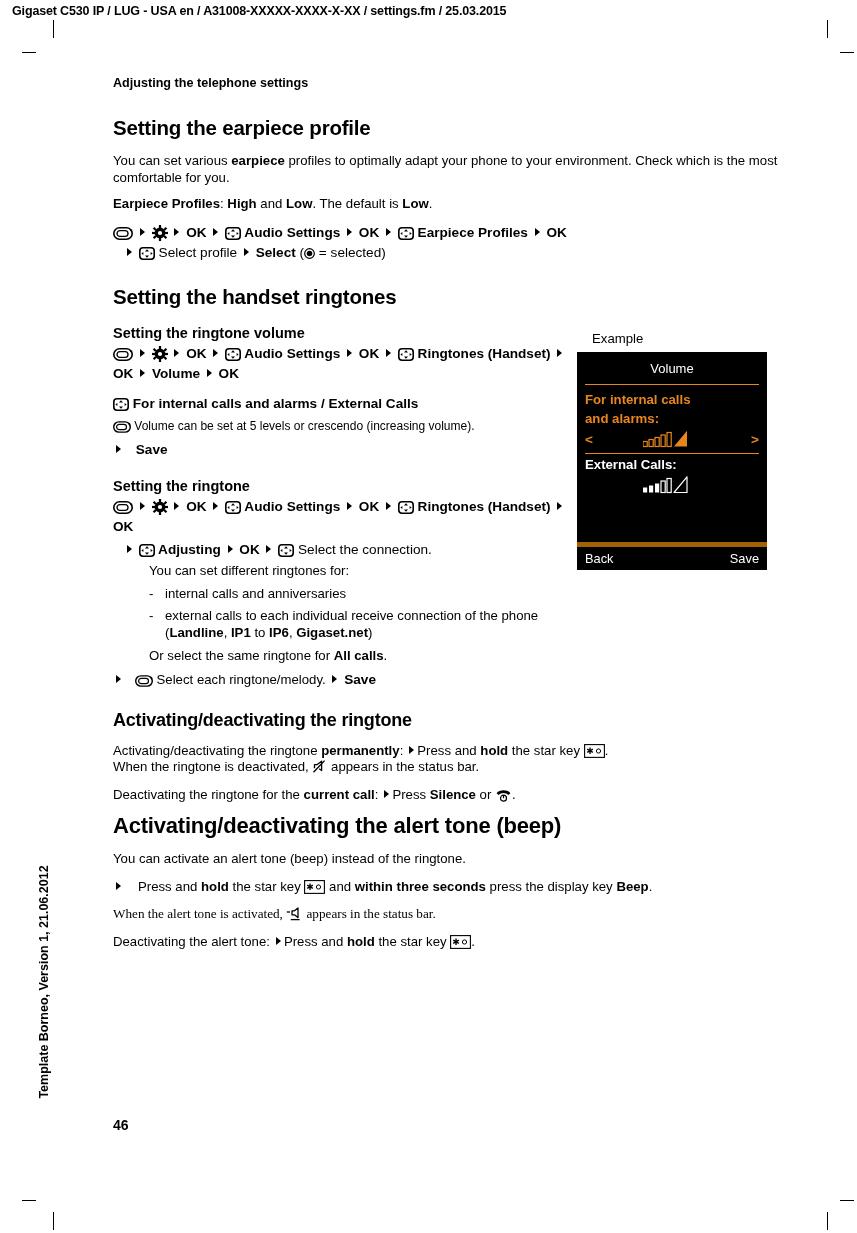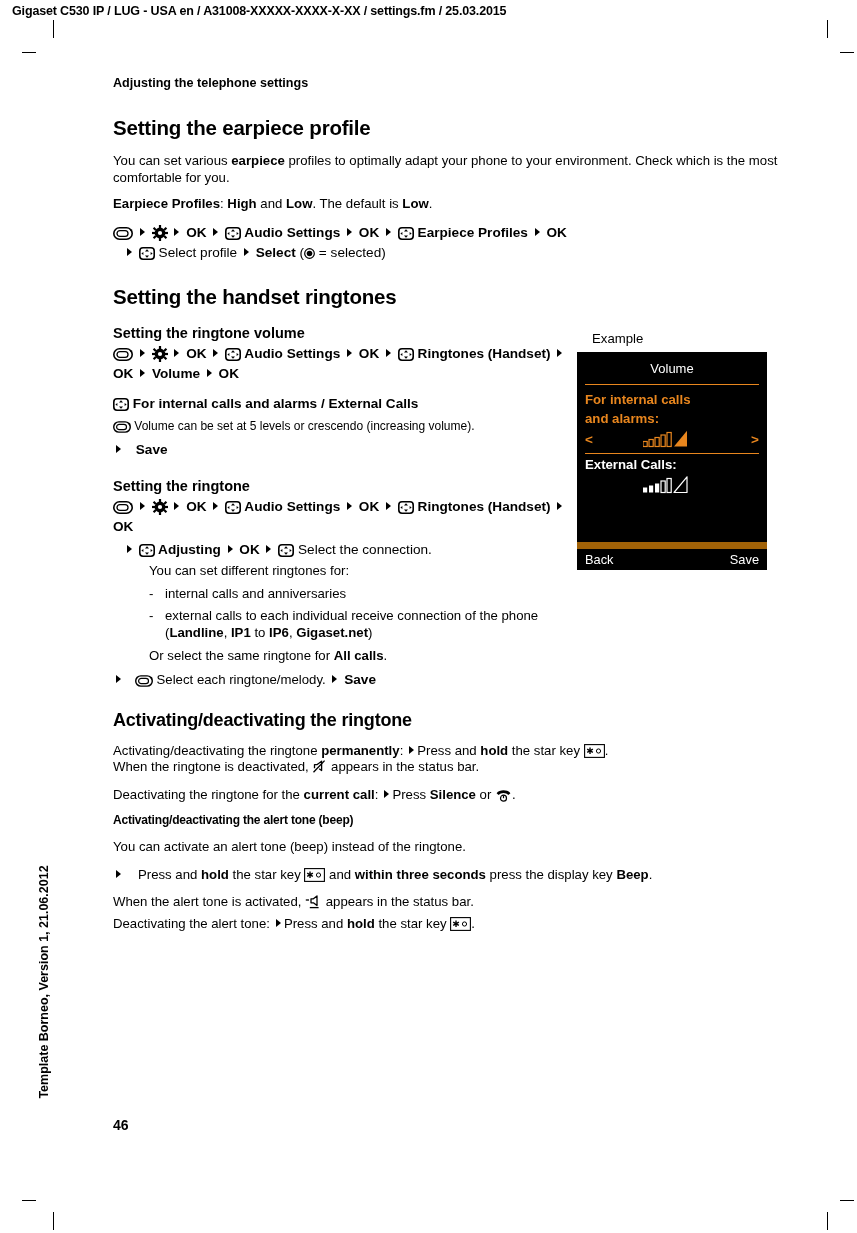--- a/index.html
+++ b/index.html
@@ -95,21 +95,21 @@
   .lcd-rule{height:1px;background:#E8861E;margin:8px 8px 0 8px;}
   .lcd-sel{color:#E8861E;font-weight:bold;padding:5px 8px 0 8px;line-height:19px;font-size:13.2px;}
   .lcd-slider{
     display:flex;align-items:center;justify-content:space-between;
     padding:2px 8px 3px 8px;color:#E8861E;font-weight:bold;font-size:13.5px;
   }
   .lcd-ext{color:#fff;font-weight:bold;padding:3px 8px 0 8px;font-size:13.2px;}
   .lcd-extbar{display:flex;justify-content:center;padding:4px 8px 0 8px;}
   .lcd-foot{
     position:absolute;left:0;right:0;bottom:0;height:28px;
-    border-top:7px solid #a16207;
+    border-top:5px solid #a16207;
     display:flex;align-items:center;justify-content:space-between;
     padding:0 8px;font-size:12.8px;color:#fff;box-sizing:border-box;
   }
 </style>
 </head>
 <body>
 
 <div class="crop crop-v" style="left:53px;top:20px;"></div>
 <div class="crop crop-v" style="left:827px;top:20px;"></div>
 <div class="crop crop-h" style="left:22px;top:52px;"></div>
@@ -394,31 +394,31 @@
           <path d="M2.5 9.2 L2.5 5.6 L5.2 5.6 L9.6 2.2 L9.6 11.6 L7.2 9.8" fill="none" stroke="#000" stroke-width="1.3" stroke-linejoin="round"></path>
           <line x1="1.5" y1="13.3" x2="12.6" y2="1.6" stroke="#000" stroke-width="1.3"></line>
         </svg></span><span> appears in the status bar.</span></p>
 
   <p style=""><span>Deactivating the ringtone for the </span><b>current call</b><span>:</span><span class="arrow" style="margin-left:6px;"></span><span>Press </span><b>Silence</b><span> or </span><span class="ic" style="vertical-align:-3px;"><svg width="17" height="15" viewBox="0 0 17 15">
           <path d="M1.6 6.2 C4.5 2.4 12.5 2.4 15.4 6.2 L13.4 7.9 C11.0 5.2 6.0 5.2 3.6 7.9 Z" fill="#000"></path>
           <circle cx="8.5" cy="11.2" r="3.0" fill="none" stroke="#000" stroke-width="1.2"></circle>
           <line x1="8.5" y1="8.4" x2="8.5" y2="11.2" stroke="#000" stroke-width="1.2"></line>
         </svg></span><span>.</span></p>
 
-  <h1 class="sec" style="font-size:12px;margin-bottom:12px;">Activating/deactivating the alert tone (beep)</h1>
+  <h1 class="sec" style="font-size:22px;margin-bottom:12px;">Activating/deactivating the alert tone (beep)</h1>
 
   <p style="margin-bottom:11px;">You can activate an alert tone (beep) instead of the ringtone.</p>
 
   <p style="margin-bottom:11px;"><span class="arrow"></span><span style="margin-left:14px;">Press and </span><b>hold</b><span> the star key </span><span class="ic" style="vertical-align:-3px;"><svg width="21" height="14" viewBox="0 0 21 14">
           <rect x="0.6" y="0.6" width="19.8" height="12.8" fill="#fff" stroke="#000" stroke-width="1.1"></rect>
           <text x="6" y="10" font-size="9" font-family="DejaVu Sans, sans-serif" text-anchor="middle" fill="#000">✱</text>
           <circle cx="14.5" cy="7" r="2.1" fill="none" stroke="#000" stroke-width="1"></circle>
         </svg></span><span> and </span><b>within three seconds</b><span> press the display key </span><b>Beep</b><span>.</span></p>
 
-  <p style="margin-bottom:5px;"><span>When the alert tone is activated, </span><span class="ic" style="vertical-align:-3px;"><svg width="17" height="15" viewBox="0 0 17 15">
+  <p style="margin-bottom:11px;font-family:Liberation Serif, serif;"><span>When the alert tone is activated, </span><span class="ic" style="vertical-align:-3px;"><svg width="17" height="15" viewBox="0 0 17 15">
           <line x1="0.8" y1="6.0" x2="4.0" y2="6.0" stroke="#000" stroke-width="1.3"></line>
           <path d="M6.0 8.8 L6.0 4.8 L8.4 4.8 L12.0 2.0 L12.0 11.6 L8.4 8.8 Z" fill="none" stroke="#000" stroke-width="1.3" stroke-linejoin="round"></path>
           <line x1="4.8" y1="13.6" x2="13.6" y2="13.6" stroke="#000" stroke-width="1.3"></line>
         </svg></span><span> appears in the status bar.</span></p>
 
   <p><span>Deactivating the alert tone:</span><span class="arrow" style="margin-left:6px;"></span><span>Press and </span><b>hold</b><span> the star key </span><span class="ic" style="vertical-align:-3px;"><svg width="21" height="14" viewBox="0 0 21 14">
           <rect x="0.6" y="0.6" width="19.8" height="12.8" fill="#fff" stroke="#000" stroke-width="1.1"></rect>
           <text x="6" y="10" font-size="9" font-family="DejaVu Sans, sans-serif" text-anchor="middle" fill="#000">✱</text>
           <circle cx="14.5" cy="7" r="2.1" fill="none" stroke="#000" stroke-width="1"></circle>
         </svg></span><span>.</span></p>

